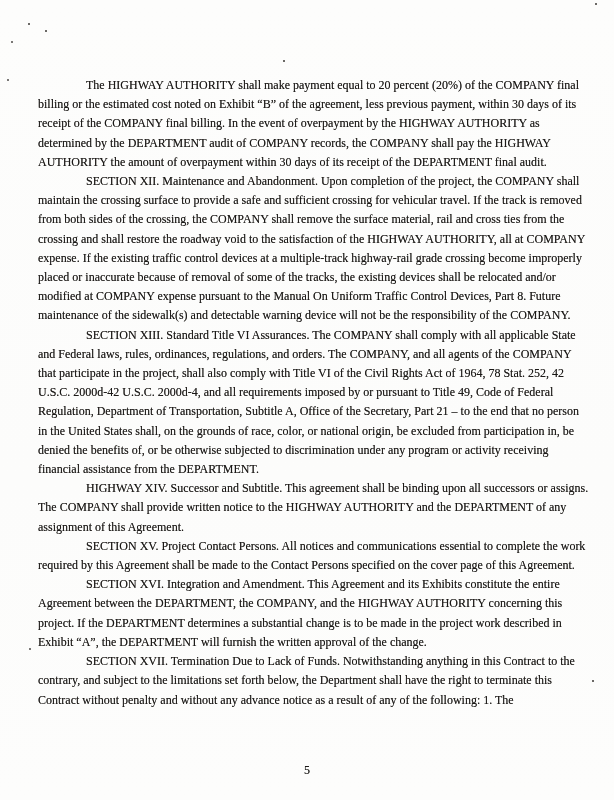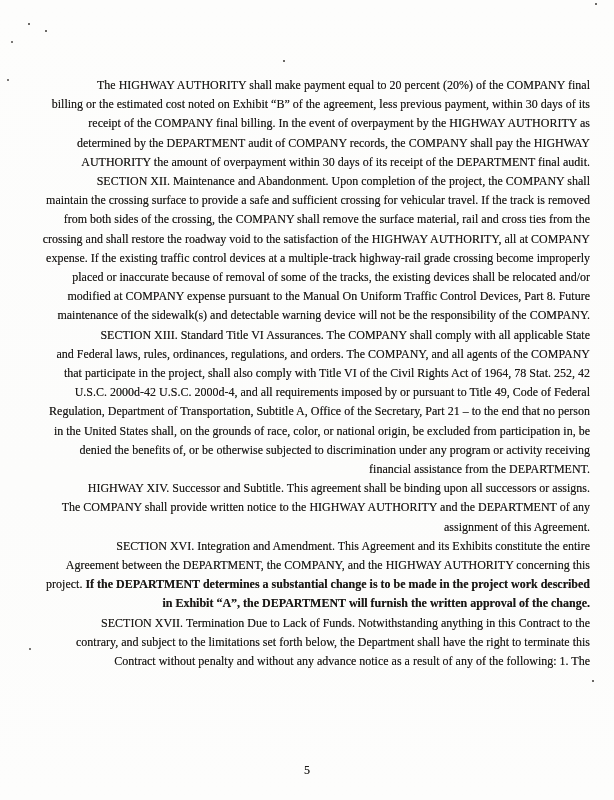--- a/index.html
+++ b/index.html
@@ -15,29 +15,29 @@
     background: linear-gradient(180deg, #fdfdfc 0%, #fcfcfb 60%, #fdfdfc 100%);
   }
   .content {
     position: absolute;
     left: 38px; top: 76px;
     width: 552px;
     font-size: 12px;
     line-height: 19.2px;
     color: #1b1917;
     text-shadow: 0 0 0.6px rgba(35, 32, 28, 0.6);
-    text-align: right;
+    text-align: left;
   }
   .para {
     margin: 0;
     text-indent: 48px;
   }
   .seg { }
   .seg.underline { }
-  .seg.bold { font-weight: bold; margin-top: 29px; }
+  .seg.bold { font-weight: normal; margin-top: 29px; }
   .page-number {
     position: absolute;
     left: 0; right: 0;
     top: 763px;
     text-align: center;
     font-size: 12px;
     color: #1b1917;
     text-shadow: 0 0 0.6px rgba(35, 32, 28, 0.6);
   }
   .speck {
@@ -51,20 +51,21 @@
 </head>
 <body>
 
 <div class="page">
 
   <div class="content" id="doc-body">
       <p class="para"><span class="seg normal">The HIGHWAY AUTHORITY shall make payment equal to 20 percent (20%) of the COMPANY final billing or the estimated cost noted on Exhibit “B” of the agreement, less previous payment, within 30 days of its receipt of the COMPANY final billing. In the event of overpayment by the HIGHWAY AUTHORITY as determined by the DEPARTMENT audit of COMPANY records, the COMPANY shall pay the HIGHWAY AUTHORITY the amount of overpayment within 30 days of its receipt of the DEPARTMENT final audit.</span></p>
       <p class="para"><span class="seg normal">SECTION XII.  </span><span class="seg underline">Maintenance and Abandonment.</span><span class="seg normal">  Upon completion of the project, the COMPANY shall maintain the crossing surface to provide a safe and sufficient crossing for vehicular travel.  If the track is removed from both sides of the crossing, the COMPANY shall remove the surface material, rail and cross ties from the crossing and shall restore the roadway void to the satisfaction of the HIGHWAY AUTHORITY, all at COMPANY expense.  If the existing traffic control devices at a multiple-track highway-rail grade crossing become improperly placed or inaccurate because of removal of some of the tracks, the existing devices shall be relocated and/or modified at COMPANY expense pursuant to the Manual On Uniform Traffic Control Devices, Part 8.  Future maintenance of the sidewalk(s) and detectable warning device will not be the responsibility of the COMPANY.</span></p>
       <p class="para"><span class="seg normal">SECTION XIII.  Standard Title VI Assurances.  The COMPANY shall comply with all applicable State and Federal laws, rules, ordinances, regulations, and orders.  The COMPANY, and all agents of the COMPANY that participate in the project, shall also comply with Title VI of the Civil Rights Act of 1964, 78 Stat. 252, 42 U.S.C. 2000d-42 U.S.C. 2000d-4, and all requirements imposed by or pursuant to Title 49, Code of Federal Regulation, Department of Transportation, Subtitle A, Office of the Secretary, Part 21 – to the end that no person in the United States shall, on the grounds of race, color, or national origin, be excluded from participation in, be denied the benefits of, or be otherwise subjected to discrimination under any program or activity receiving financial assistance from the DEPARTMENT.</span></p>
       <p class="para"><span class="seg normal">HIGHWAY XIV.  </span><span class="seg underline">Successor and Subtitle.</span><span class="seg normal">  This agreement shall be binding upon all successors or assigns.  The COMPANY shall provide written notice to the HIGHWAY AUTHORITY and the DEPARTMENT of any assignment of this Agreement.</span></p>
+      <p class="para"><span class="seg normal">SECTION XV.  </span><span class="seg underline">Project Contact Persons.</span><span class="seg normal">  All notices and communications essential to complete the work required by this Agreement shall be made to the Contact Persons specified on the cover page of this Agreement.</span></p>
       <p class="para"><span class="seg normal">SECTION XVI.  </span><span class="seg underline">Integration and Amendment.</span><span class="seg normal">  This Agreement and its Exhibits constitute the entire Agreement between the DEPARTMENT, the COMPANY, and the HIGHWAY AUTHORITY concerning this project.  </span><span class="seg bold">If the DEPARTMENT determines a substantial change is to be made in the project work described in Exhibit “A”, the DEPARTMENT will furnish the written approval of the change.</span></p>
       <p class="para"><span class="seg normal">SECTION XVII.  </span><span class="seg underline">Termination Due to Lack of Funds</span><span class="seg normal">.  Notwithstanding anything in this Contract to the contrary, and subject to the limitations set forth below, the Department shall have the right to terminate this Contract without penalty and without any advance notice as a result of any of the following:  1.  The</span></p>
     </div>
 
   <div class="page-number">5</div>
 
   <div class="speck" style="left:28px;  top:23px;"></div>
   <div class="speck" style="left:45px;  top:30px;"></div>
   <div class="speck small" style="left:11px;  top:41px;"></div>
   <div class="speck" style="left:283px; top:60px;"></div>

